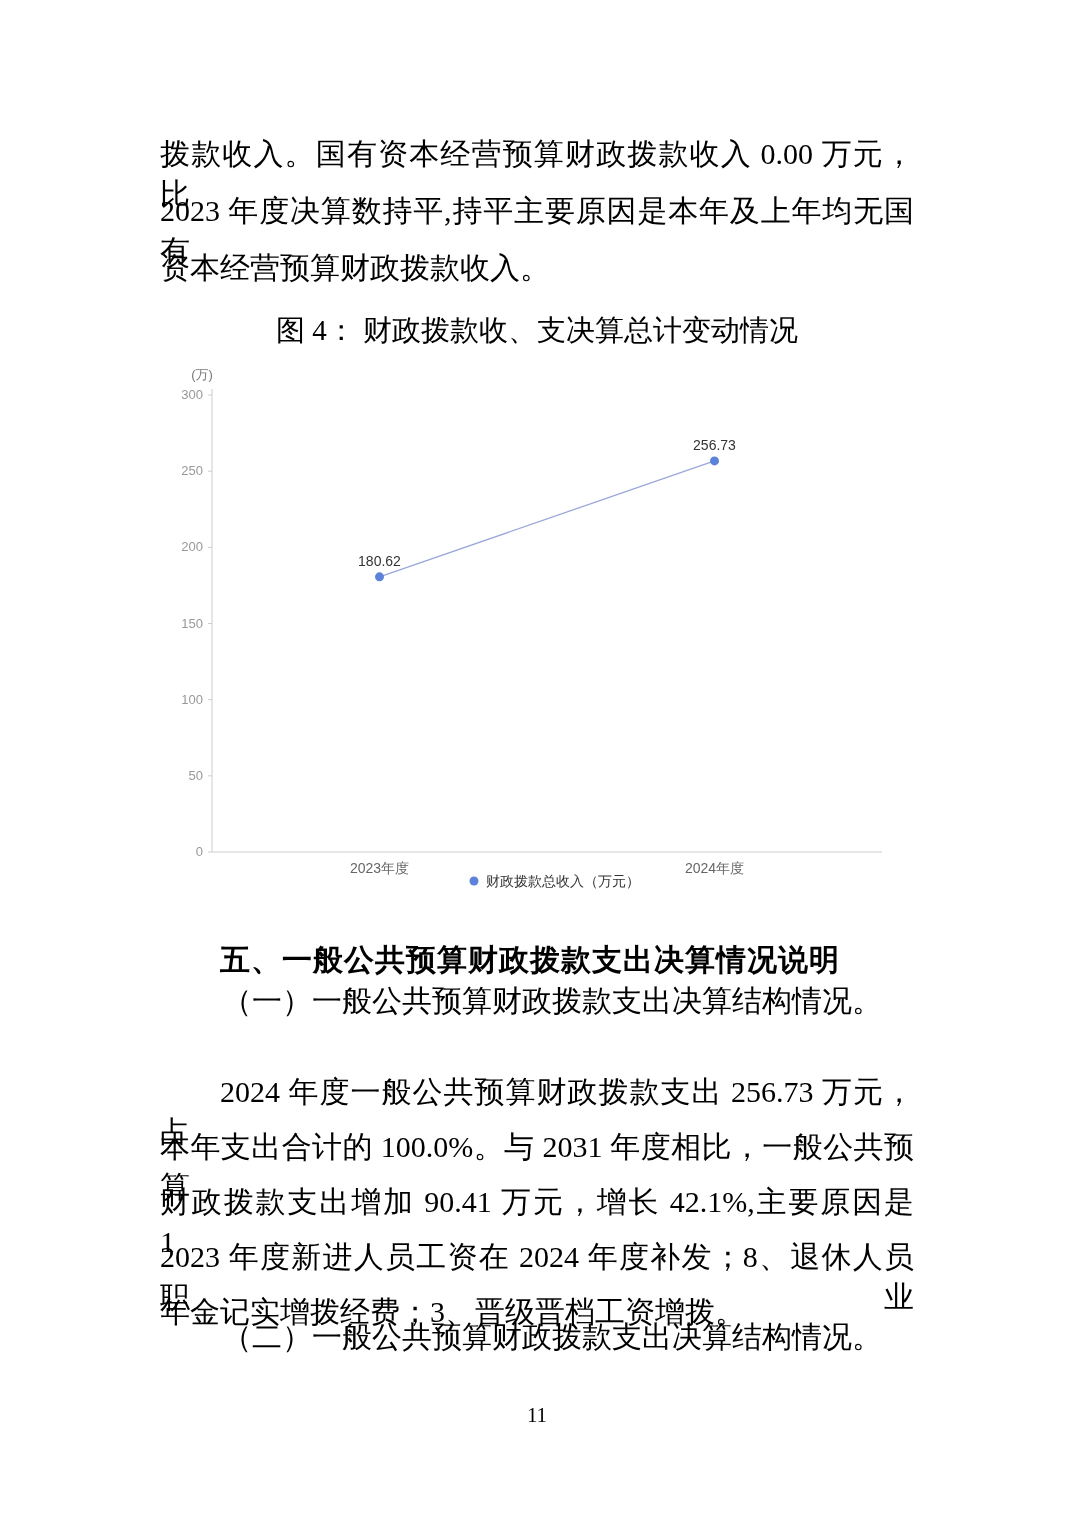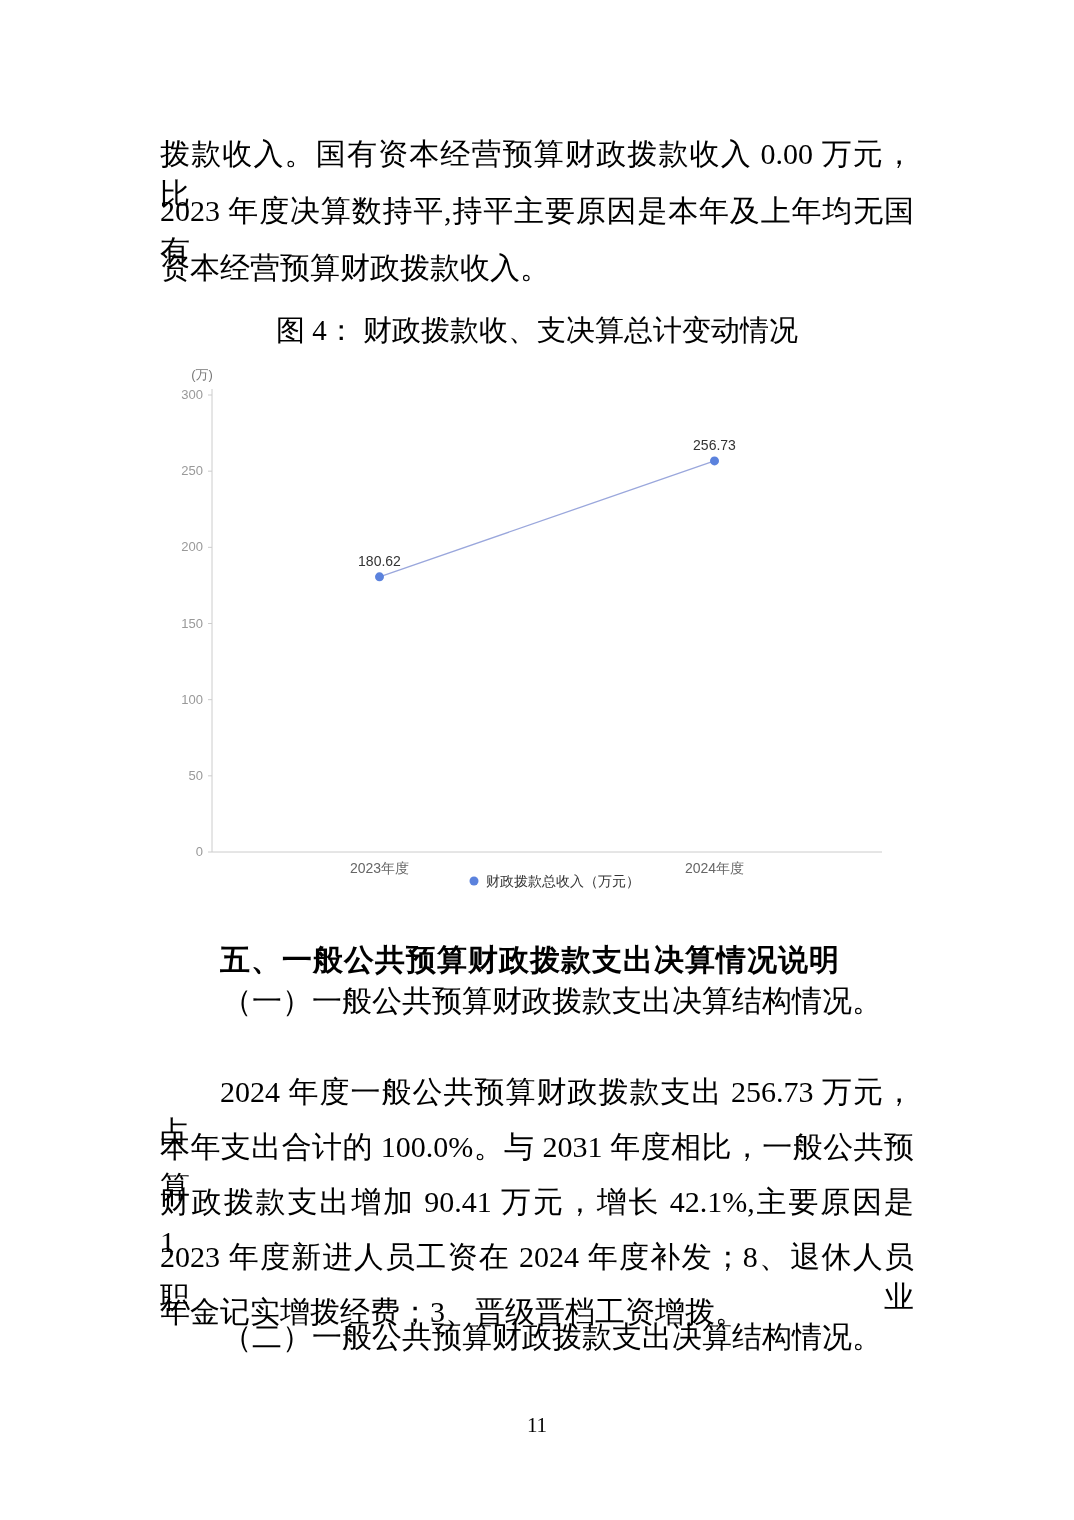--- a/index.html
+++ b/index.html
@@ -59,21 +59,20 @@
   .sub2 { top: 1317px; }
   .para-body { top: 1072px; }
   .para-body .line { height: 55px; }
   .para-body .line.indent { text-indent: 60px; }
   .pageno {
     position: absolute;
     top: 1403px; left: 0; width: 100%;
     text-align: center;
     font-size: 21px;
     color: #000;
-    margin-top: 10px;
   }
 </style>
 </head>
 <body>
 
 <div class="page">
 
   <div class="para para-top">
     <div class="line fill">拨款收入。国有资本经营预算财政拨款收入 0.00 万元， 比</div>
     <div class="line fill">2023 年度决算数持平,持平主要原因是本年及上年均无国有</div>

